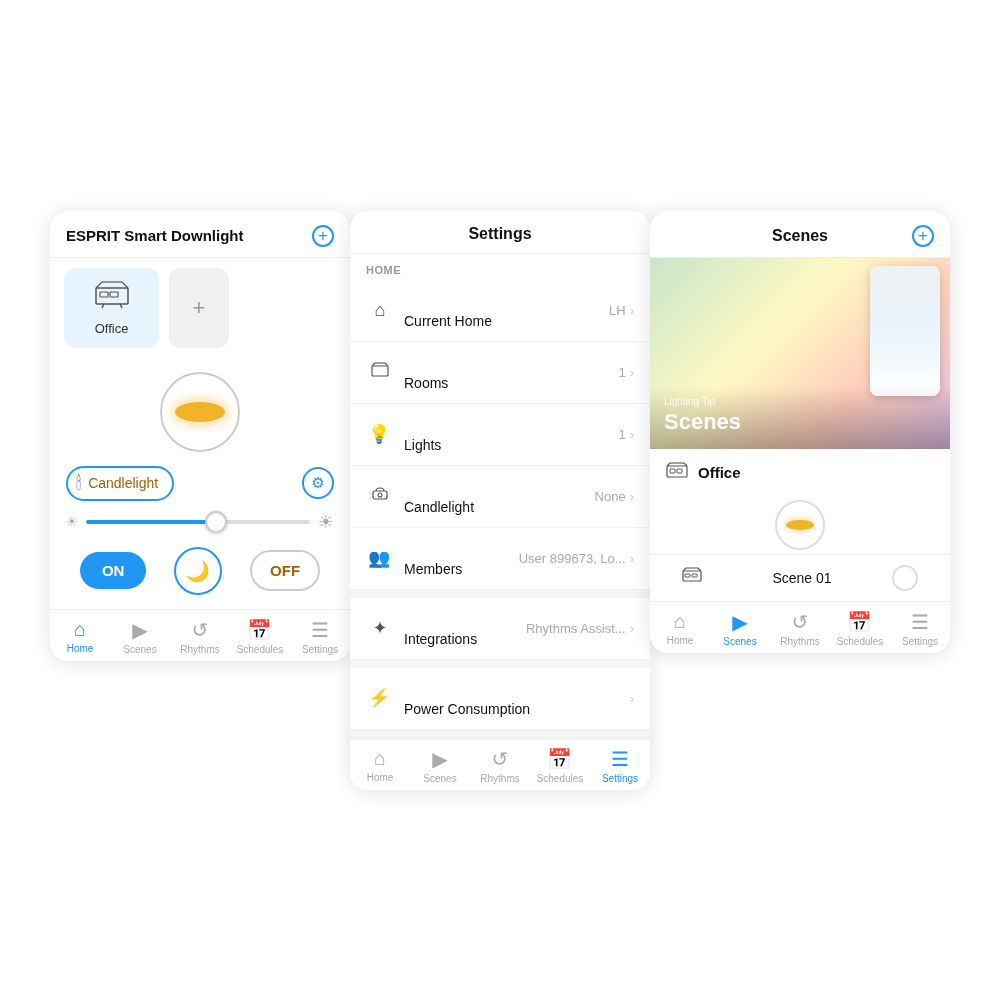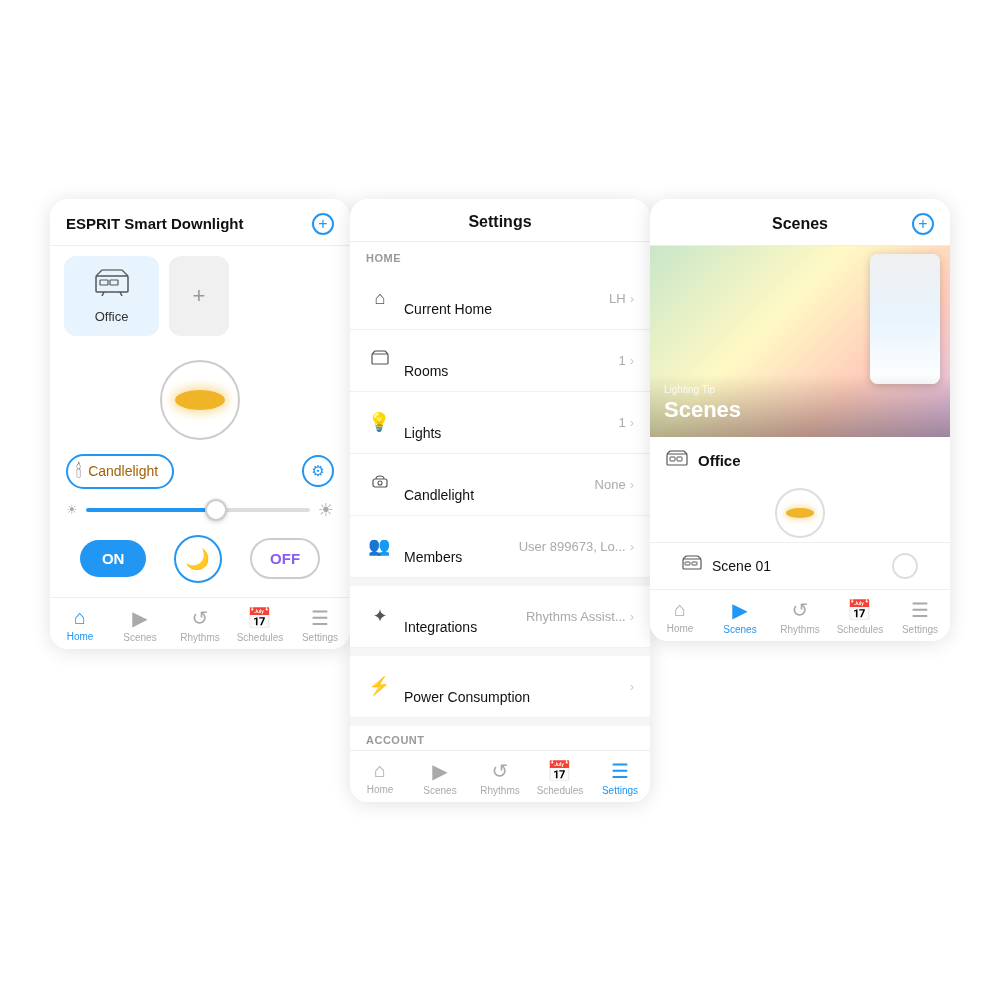--- a/index.html
+++ b/index.html
@@ -198,21 +198,21 @@
       border: 2px solid #2196f3;
       display: flex;
       align-items: center;
       justify-content: center;
       color: #2196f3;
       font-size: 20px;
       cursor: pointer;
     }
     .s1-btn-off {
       border: 2px solid #ccc;
-      color: #8b5cf6;
+      color: #a16207;
       border-radius: 30px;
       padding: 10px 18px;
       font-size: 15px;
       font-weight: 700;
       cursor: pointer;
     }
 
     
     .bottom-nav {
       display: flex;
@@ -397,20 +397,21 @@
       height: 10px;
       background: #f0b429;
       border-radius: 50%;
       box-shadow: 0 0 6px 2px rgba(240,180,41,0.4);
     }
     .s3-scene-row {
       display: flex;
       align-items: center;
       padding: 10px 32px;
       border-top: 1px solid #eee;
+      text-align: center;
     }
     .s3-scene-room-icon {
       font-size: 18px;
       color: #555;
       margin-right: 10px;
     }
     .s3-scene-name {
       flex: 1;
       font-size: 14px;
       color: #111;
@@ -570,21 +571,20 @@
 
     <div class="s2-divider"></div>
 
     <div class="s2-row">
       <span class="s2-row-icon">⚡</span>
       <span class="s2-row-label">Power Consumption</span>
       <span class="s2-row-chevron">›</span>
     </div>
 
     <div class="s2-divider"></div>
-    <div class="s2-account-label">ACCOUNT</div>
 
     <div class="bottom-nav">
       <div class="nav-item">
         <span class="nav-icon">⌂</span>
         <span class="nav-label">Home</span>
       </div>
       <div class="nav-item">
         <span class="nav-icon">▶</span>
         <span class="nav-label">Scenes</span>
       </div>

